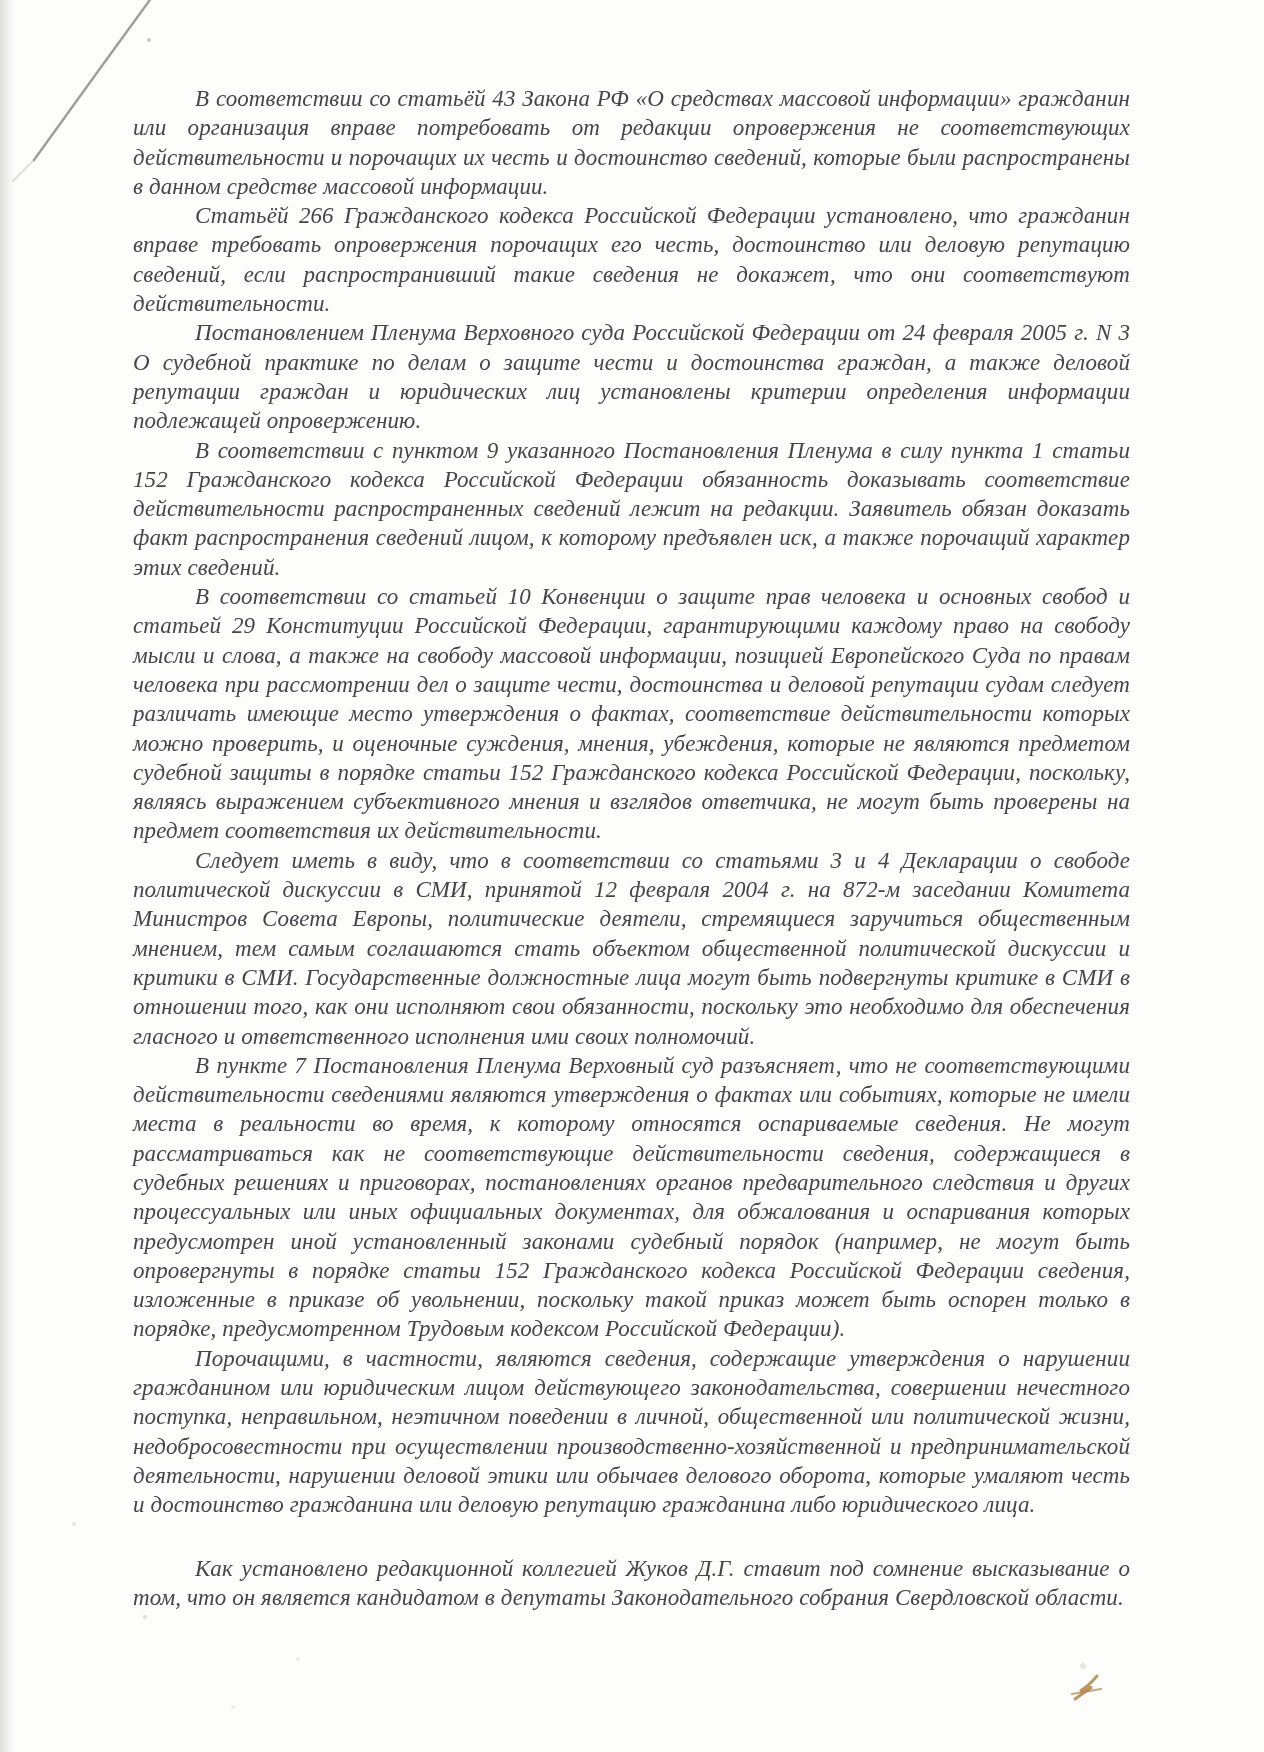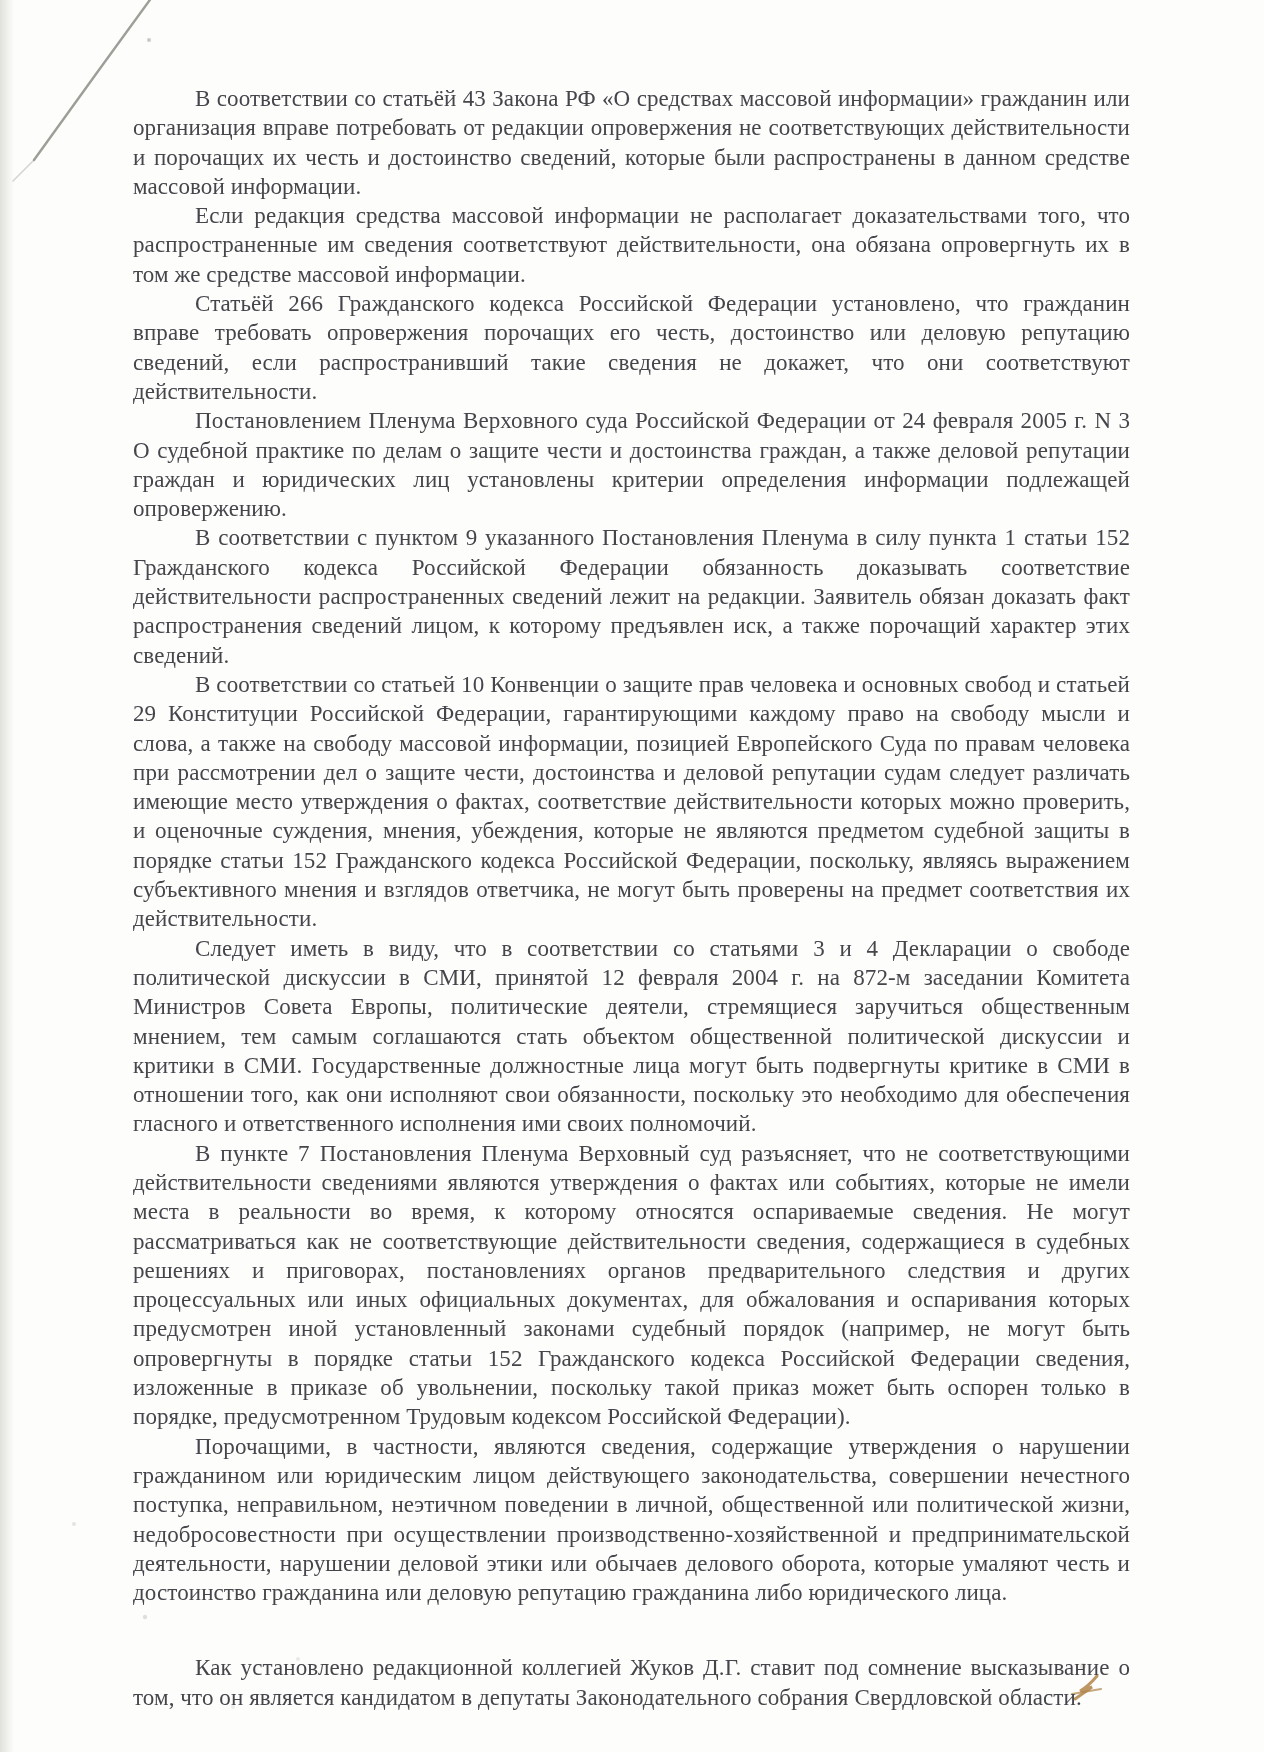--- a/index.html
+++ b/index.html
@@ -31,27 +31,28 @@
   .text-block {
     position: absolute;
     left: 133px;
     top: 84px;
     width: 997px;
     font-size: 23px;
     line-height: 29.3px;
     color: #45454c;
     text-align: justify;
     letter-spacing: 0.1px;
+    font-style: italic;
   }
   .para {
     margin: 0;
     text-indent: 62px;
   }
   .para.gap-before {
-    margin-top: 46px;
+    margin-top: 34px;
   }
 </style>
 </head>
 <body>
 
 <div class="page">
 
   <div class="left-edge"></div>
 
   <svg class="artifacts" width="1264" height="1752" viewBox="0 0 1264 1752">
@@ -67,21 +68,20 @@
 
     <g>
       <path d="M1097,1676 C1091,1683 1086,1688 1080,1691 L1092,1687 L1075,1699" fill="none" stroke="#b08448" stroke-width="3" stroke-linecap="round" opacity="0.85"></path>
       <path d="M1072,1694 L1101,1689" fill="none" stroke="#b08448" stroke-width="2.2" stroke-linecap="round" opacity="0.7"></path>
       <circle cx="1083" cy="1666" r="3" fill="#c4b4a4" opacity="0.35"></circle>
     </g>
   </svg>
 
   <div class="text-block">
       <p class="para">В соответствии со статьёй 43 Закона РФ «О средствах массовой информации» гражданин или организация вправе потребовать от редакции опровержения не соответствующих действительности и порочащих их честь и достоинство сведений, которые были распространены в данном средстве массовой информации.</p>
-      <p class="para">Если редакция средства массовой информации не располагает доказательствами того, что распространенные им сведения соответствуют действительности, она обязана опровергнуть их в том же средстве массовой информации.</p>
       <p class="para">Статьёй 266 Гражданского кодекса Российской Федерации установлено, что гражданин вправе требовать опровержения порочащих его честь, достоинство или деловую репутацию сведений, если распространивший такие сведения не докажет, что они соответствуют действительности.</p>
       <p class="para">Постановлением Пленума Верховного суда Российской Федерации от 24 февраля 2005 г. N 3 О судебной практике по делам о защите чести и достоинства граждан, а также деловой репутации граждан и юридических лиц установлены критерии определения информации подлежащей опровержению.</p>
       <p class="para">В соответствии с пунктом 9 указанного Постановления Пленума в силу пункта 1 статьи 152 Гражданского кодекса Российской Федерации обязанность доказывать соответствие действительности распространенных сведений лежит на редакции. Заявитель обязан доказать факт распространения сведений лицом, к которому предъявлен иск, а также порочащий характер этих сведений.</p>
       <p class="para">В соответствии со статьей 10 Конвенции о защите прав человека и основных свобод и статьей 29 Конституции Российской Федерации, гарантирующими каждому право на свободу мысли и слова, а также на свободу массовой информации, позицией Европейского Суда по правам человека при рассмотрении дел о защите чести, достоинства и деловой репутации судам следует различать имеющие место утверждения о фактах, соответствие действительности которых можно проверить, и оценочные суждения, мнения, убеждения, которые не являются предметом судебной защиты в порядке статьи 152 Гражданского кодекса Российской Федерации, поскольку, являясь выражением субъективного мнения и взглядов ответчика, не могут быть проверены на предмет соответствия их действительности.</p>
       <p class="para">Следует иметь в виду, что в соответствии со статьями 3 и 4 Декларации о свободе политической дискуссии в СМИ, принятой 12 февраля 2004 г. на 872-м заседании Комитета Министров Совета Европы, политические деятели, стремящиеся заручиться общественным мнением, тем самым соглашаются стать объектом общественной политической дискуссии и критики в СМИ. Государственные должностные лица могут быть подвергнуты критике в СМИ в отношении того, как они исполняют свои обязанности, поскольку это необходимо для обеспечения гласного и ответственного исполнения ими своих полномочий.</p>
       <p class="para">В пункте 7 Постановления Пленума Верховный суд разъясняет, что не соответствующими действительности сведениями являются утверждения о фактах или событиях, которые не имели места в реальности во время, к которому относятся оспариваемые сведения. Не могут рассматриваться как не соответствующие действительности сведения, содержащиеся в судебных решениях и приговорах, постановлениях органов предварительного следствия и других процессуальных или иных официальных документах, для обжалования и оспаривания которых предусмотрен иной установленный законами судебный порядок (например, не могут быть опровергнуты в порядке статьи 152 Гражданского кодекса Российской Федерации сведения, изложенные в приказе об увольнении, поскольку такой приказ может быть оспорен только в порядке, предусмотренном Трудовым кодексом Российской Федерации).</p>
       <p class="para">Порочащими, в частности, являются сведения, содержащие утверждения о нарушении гражданином или юридическим лицом действующего законодательства, совершении нечестного поступка, неправильном, неэтичном поведении в личной, общественной или политической жизни, недобросовестности при осуществлении производственно-хозяйственной и предпринимательской деятельности, нарушении деловой этики или обычаев делового оборота, которые умаляют честь и достоинство гражданина или деловую репутацию гражданина либо юридического лица.</p>
       <p class="para gap-before">Как установлено редакционной коллегией Жуков Д.Г. ставит под сомнение высказывание о том, что он является кандидатом в депутаты Законодательного собрания Свердловской области.</p>
     </div>
 

